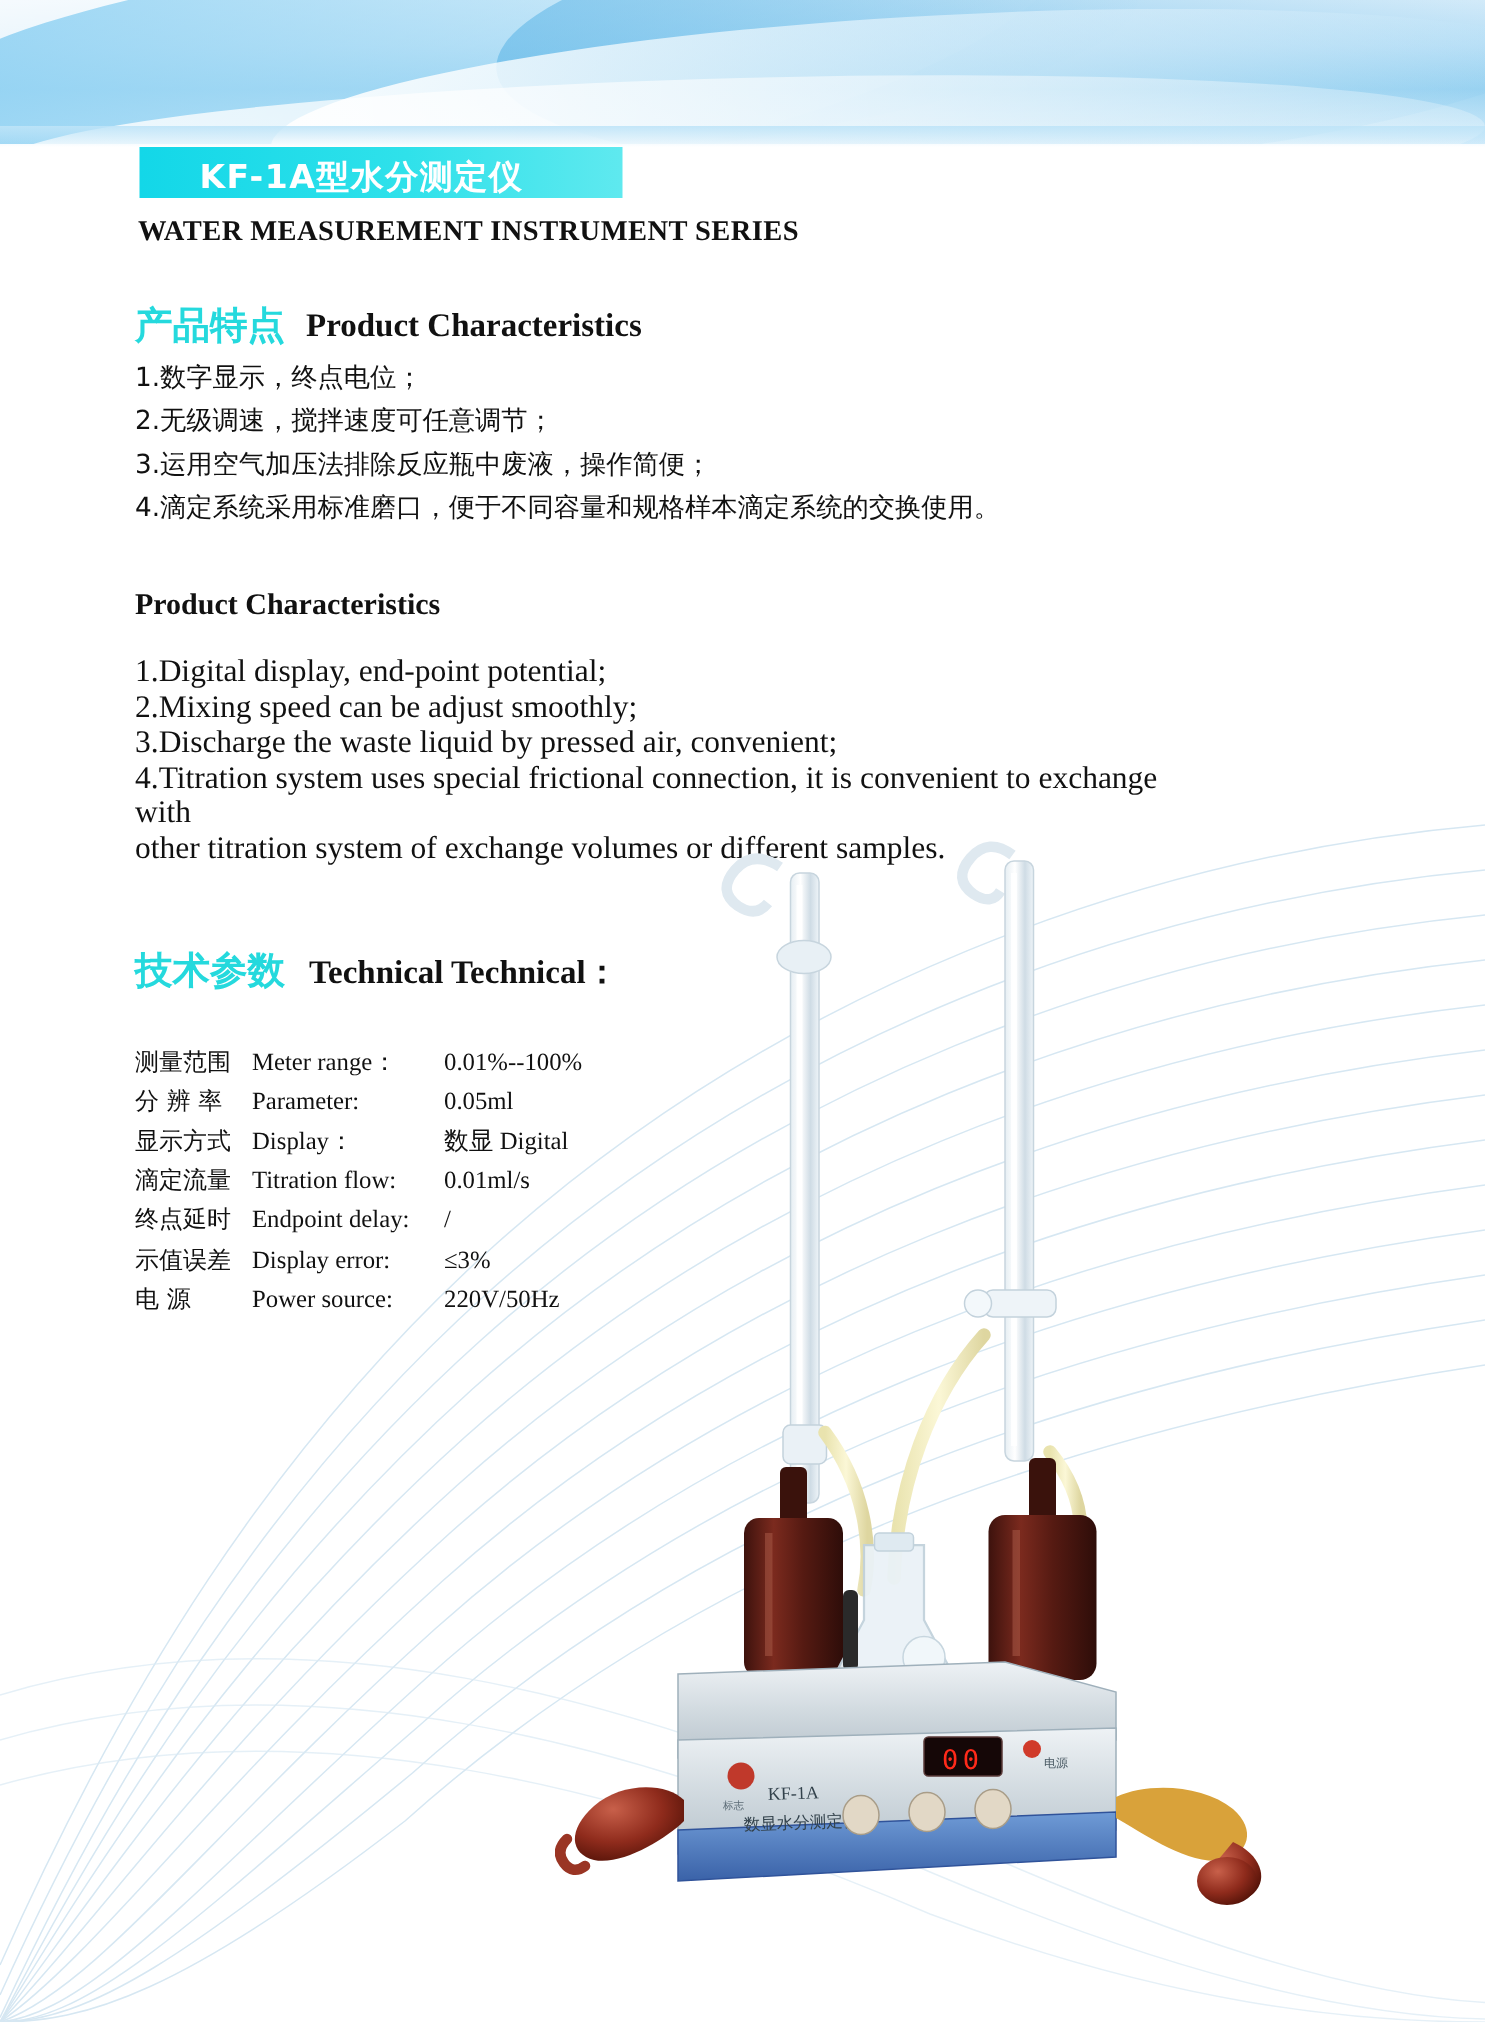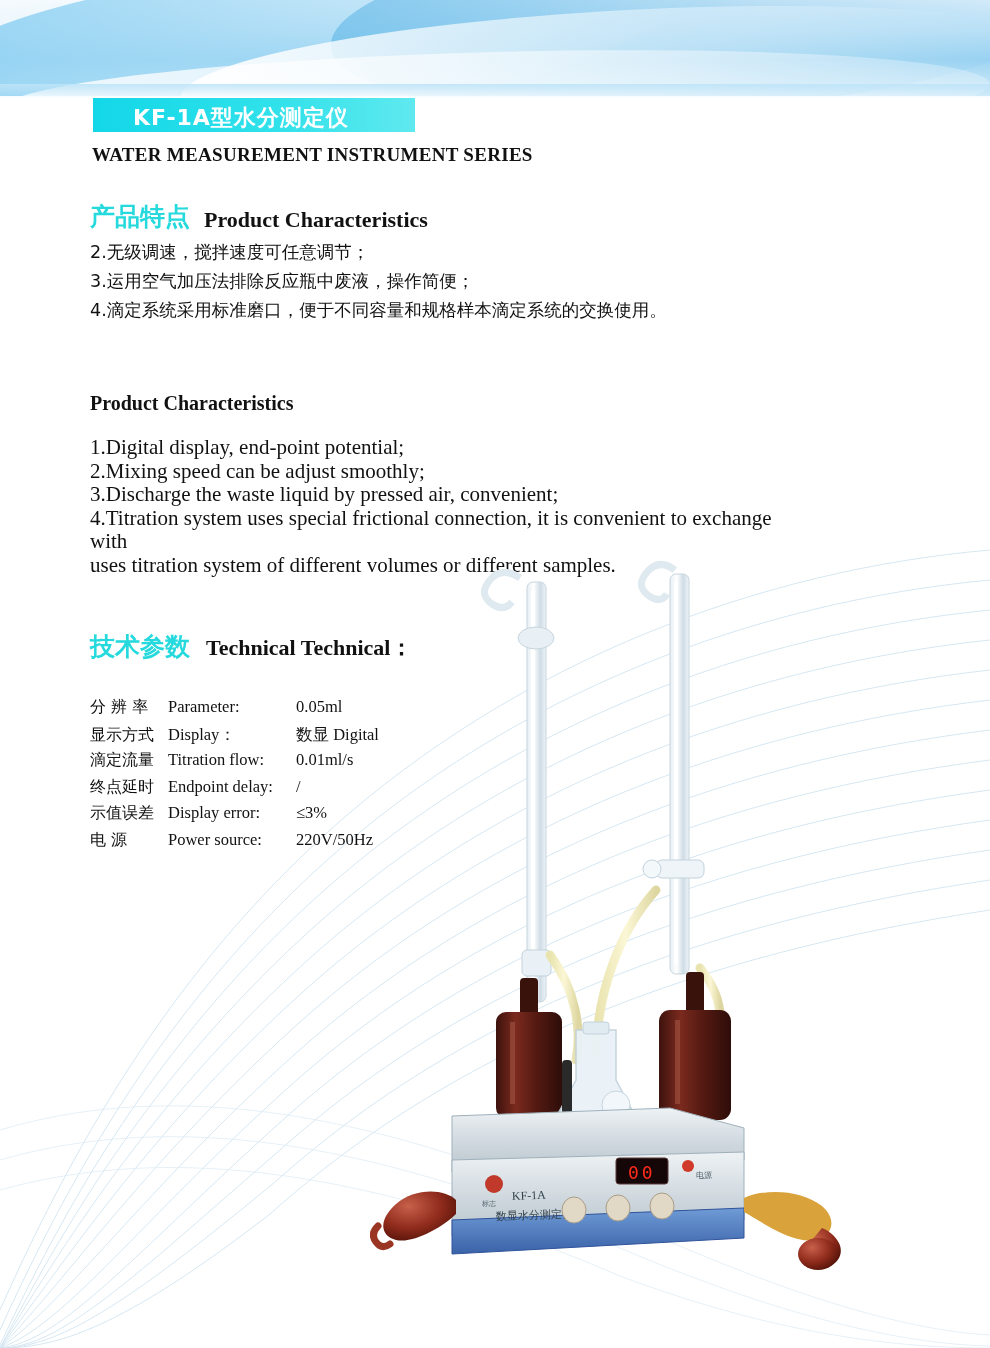--- a/index.html
+++ b/index.html
@@ -42,21 +42,21 @@
   .titlebar .t{position:absolute;left:40px;top:5px;font-size:22px;color:#ffffff;
      font-family:"DejaVu Sans", sans-serif;font-weight:700;letter-spacing:1px;}
 
   .subtitle{position:absolute;left:92px;top:144px;font-size:19px;font-weight:bold;
      letter-spacing:.3px;color:#111;}
 
   
   .sec-cn{font-family:"DejaVu Sans", sans-serif;font-weight:700;color:#25d9dd;font-size:25px;}
   .sec-en{font-weight:bold;font-size:22px;color:#111;}
 
-  .sec1{position:absolute;left:90px;top:200px;display:flex;align-items:flex-end;gap:14px;}
+  .sec1{position:absolute;left:90px;top:200px;display:flex;align-items:center;gap:14px;}
   .sec2{position:absolute;left:90px;top:630px;display:flex;align-items:flex-end;gap:16px;}
 
   .cnlist{position:absolute;left:90px;top:238px;width:760px;
      font-family:"DejaVu Sans", sans-serif;font-size:17.5px;color:#111;line-height:29px;}
   .cnlist div{white-space:nowrap;}
 
   .enhead{position:absolute;left:90px;top:392px;font-size:20px;font-weight:bold;color:#111;}
   .enlist{position:absolute;left:90px;top:436px;width:700px;font-size:21px;color:#111;line-height:23.5px;}
 
   
@@ -114,40 +114,46 @@
     <div class="t">KF-1A型水分测定仪</div>
   </div>
   <div class="subtitle">WATER MEASUREMENT INSTRUMENT SERIES</div>
 
   <div class="sec1">
     <div class="sec-cn">产品特点</div>
     <div class="sec-en">Product Characteristics</div>
   </div>
 
   <div class="cnlist">
+    <div>1.数字显示，终点电位；</div>
     <div>2.无级调速，搅拌速度可任意调节；</div>
     <div>3.运用空气加压法排除反应瓶中废液，操作简便；</div>
     <div>4.滴定系统采用标准磨口，便于不同容量和规格样本滴定系统的交换使用。</div>
   </div>
 
   <div class="enhead">Product Characteristics</div>
   <div class="enlist">
     <div>1.Digital display, end-point potential;</div>
     <div>2.Mixing speed can be adjust smoothly;</div>
     <div>3.Discharge the waste liquid by pressed air, convenient;</div>
     <div>4.Titration system uses special frictional connection, it is convenient to exchange with</div>
-    <div>uses titration system of different volumes or different samples.</div>
+    <div>other titration system of exchange volumes or different samples.</div>
   </div>
 
   <div class="sec2">
     <div class="sec-cn">技术参数</div>
     <div class="sec-en">Technical Technical：</div>
   </div>
 
   <div class="specs">
+    <div class="specrow">
+      <div class="sp-cn">测量范围</div>
+      <div class="sp-en">Meter range：</div>
+      <div class="sp-val">0.01%--100%</div>
+    </div>
     <div class="specrow">
       <div class="sp-cn">分 辨 率</div>
       <div class="sp-en">Parameter:</div>
       <div class="sp-val">0.05ml</div>
     </div>
     <div class="specrow">
       <div class="sp-cn">显示方式</div>
       <div class="sp-en">Display：</div>
       <div class="sp-val">数显 Digital</div>
     </div>

